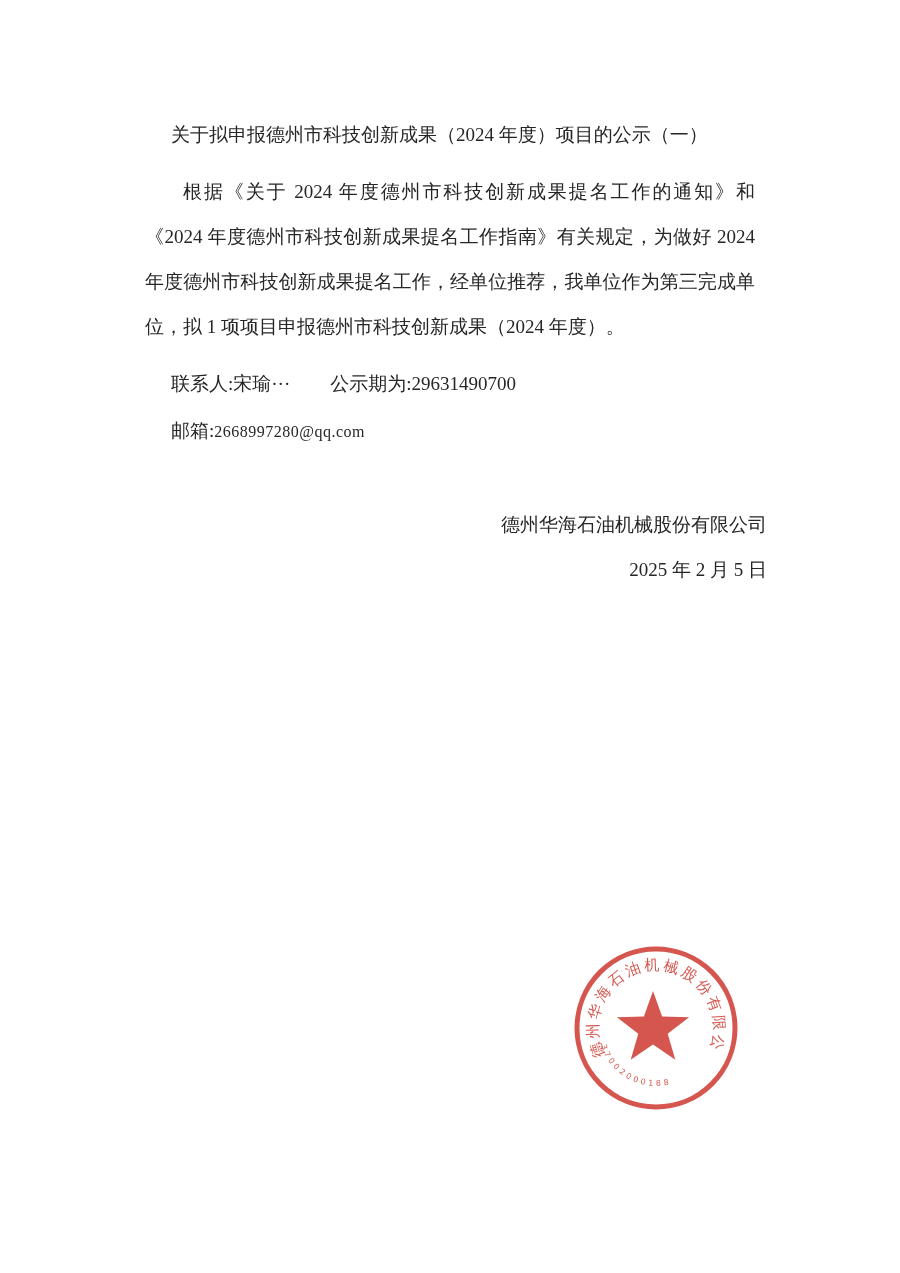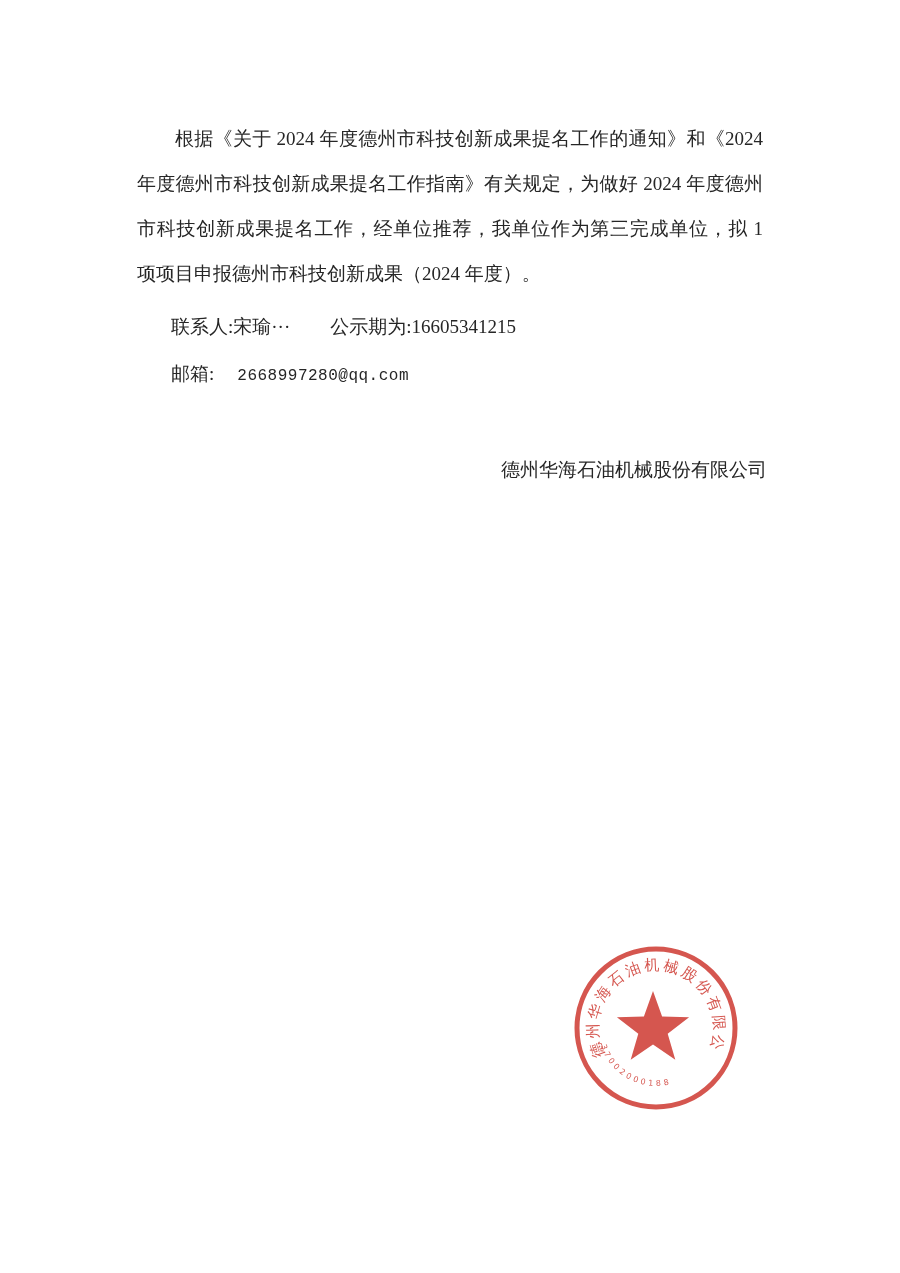--- a/index.html
+++ b/index.html
@@ -24,40 +24,39 @@
     font-size: 19px;
     line-height: 45px;
   }
   .title {
     font-size: 19px;
     font-weight: normal;
     margin: 0 0 8px 0;
     text-indent: 2em;
   }
   .para {
-    margin: 4px;
+    margin: 12px;
     text-indent: 2em;
     text-align: justify;
   }
   .para + .para { margin-top: 7px; }
   .contact {
     margin-top: 8px;
     text-indent: 2em;
     white-space: nowrap;
   }
   .contact .gap {
     display: inline-block;
     width: 40px;
   }
   .email-line { margin-top: 2px; }
   .email-value {
-    font-family: Liberation Mono, monospace;
+    font-family: Liberation Serif, serif;
     font-size: 16px;
     letter-spacing: 0.5px;
-    margin-left: 23px;
   }
   .signature {
     margin-top: 48px;
     text-align: right;
   }
   .signature .company { white-space: nowrap; }
   .signature .date { white-space: nowrap; }
   .stamp {
     position: absolute;
     left: 571px;
@@ -77,36 +76,38 @@
     font-size: 8px;
     letter-spacing: 3px;
   }
 </style>
 </head>
 <body>
 
 <div class="page">
   <div class="doc">
 
+    <h1 class="title">关于拟申报德州市科技创新成果（2024 年度）项目的公示（一）</h1>
 
     <p class="para">根据《关于 2024 年度德州市科技创新成果提名工作的通知》和《2024 年度德州市科技创新成果提名工作指南》有关规定，为做好 2024 年度德州市科技创新成果提名工作，经单位推荐，我单位作为第三完成单位，拟 1 项项目申报德州市科技创新成果（2024 年度）。</p>
 
 
 
 
     <div class="contact">
-      <span>联系人:</span><span>宋瑜···</span><span class="gap"></span><span>公示期为:</span><span>16605341215</span>
+      <span>联系人:</span><span>宋瑜···</span><span class="gap"></span><span>公示期为:</span><span>29631490700</span>
     </div>
 
     <div class="contact email-line">
       <span>邮箱:</span><span class="email-value">2668997280@qq.com</span>
     </div>
 
     <div class="signature">
       <div class="company">德州华海石油机械股份有限公司</div>
+      <div class="date">2025 年 2 月 5 日</div>
     </div>
 
   </div>
 
   <svg class="stamp" viewBox="0 0 170 170" xmlns="http://www.w3.org/2000/svg">
     <defs>
       <path id="sealTopArc" d="M 34.8,114 A 58,58 0 1,1 135.2,114" fill="none"></path>
       <path id="sealBottomArc" d="M 27.9,95.1 A 58,58 0 0,0 142.1,95.1" fill="none"></path>
     </defs>
     <circle cx="85" cy="85" r="79" fill="none" stroke-width="5" stroke="#cf3e36"></circle>

